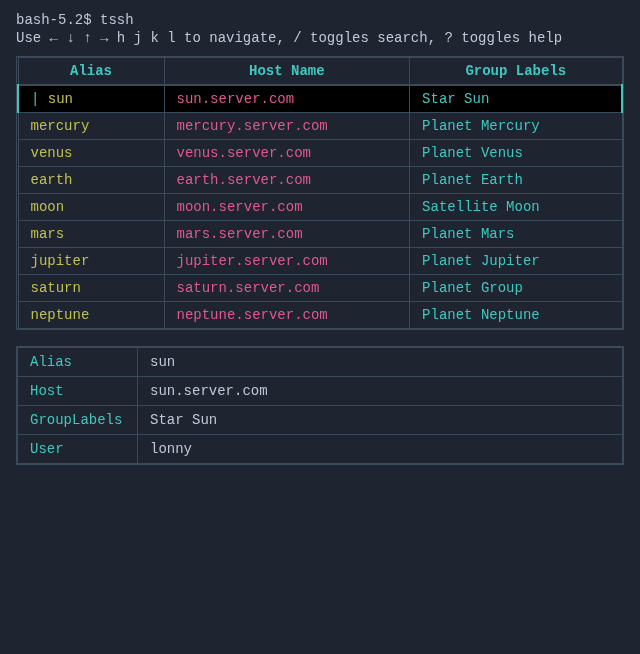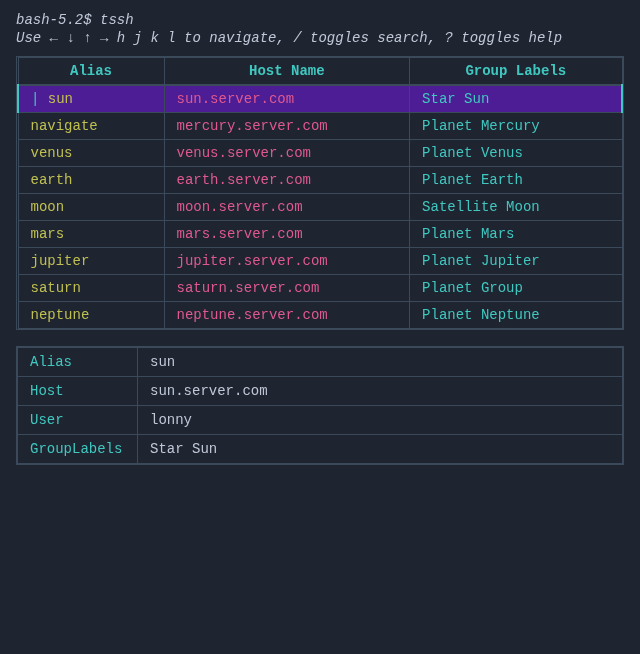--- a/index.html
+++ b/index.html
@@ -9,21 +9,20 @@
       font-family: 'Courier New', Courier, monospace;
       font-size: 14px;
       padding: 12px 16px;
       width: 640px;
       min-height: 654px;
     }
     .terminal-line {
       color: #c0c8d8;
       margin-bottom: 2px;
       white-space: pre;
-      font-style: italic;
     }
 
     .main-table-container {
       margin-top: 10px;
       border: 1px solid #3a4a5a;
     }
     .main-table {
       width: 100%;
       border-collapse: collapse;
     }
@@ -40,21 +39,21 @@
 
     .th-alias { color: #40c8c0; }
     .th-host { color: #40c8c0; }
     .th-group { color: #40c8c0; margin-top: 36px; }
 
     .alias-cell { color: #c0c050; }
     .host-cell { color: #e05890; }
     .group-cell { color: #40c8c0; }
 
     .selected-row td {
-      background-color: #4c1d95;
+      background-color: #000000;
     }
 
     .detail-table-container {
       margin-top: 16px;
       border: 1px solid #3a4a5a;
     }
     .detail-table {
       width: 100%;
       border-collapse: collapse;
     }
@@ -85,21 +84,21 @@
         <th class="col-group th-group">Group Labels</th>
       </tr>
     </thead>
     <tbody id="server-table-body">
     <tr class="selected-row">
           <td class="col-alias alias-cell"><span style="color:#40c8c0">| </span>sun</td>
           <td class="col-host host-cell">sun.server.com</td>
           <td class="col-group group-cell" style="border-right: 2px solid rgb(64, 200, 192);">Star Sun</td>
         </tr>
         <tr>
-          <td class="col-alias alias-cell">navigate</td>
+          <td class="col-alias alias-cell">mercury</td>
           <td class="col-host host-cell">mercury.server.com</td>
           <td class="col-group group-cell">Planet Mercury</td>
         </tr>
         <tr>
           <td class="col-alias alias-cell">venus</td>
           <td class="col-host host-cell">venus.server.com</td>
           <td class="col-group group-cell">Planet Venus</td>
         </tr>
         <tr>
           <td class="col-alias alias-cell">earth</td>
@@ -140,22 +139,22 @@
     <tbody id="detail-table-body">
     <tr>
           <td class="detail-label">Alias</td>
           <td class="detail-value">sun</td>
         </tr>
         <tr>
           <td class="detail-label">Host</td>
           <td class="detail-value">sun.server.com</td>
         </tr>
         <tr>
+          <td class="detail-label">GroupLabels</td>
+          <td class="detail-value">Star Sun</td>
+        </tr>
+        <tr>
           <td class="detail-label">User</td>
           <td class="detail-value">lonny</td>
-        </tr>
-        <tr>
-          <td class="detail-label">GroupLabels</td>
-          <td class="detail-value">Star Sun</td>
         </tr>
       </tbody>
   </table>
 </div>
 
 </body></html>

